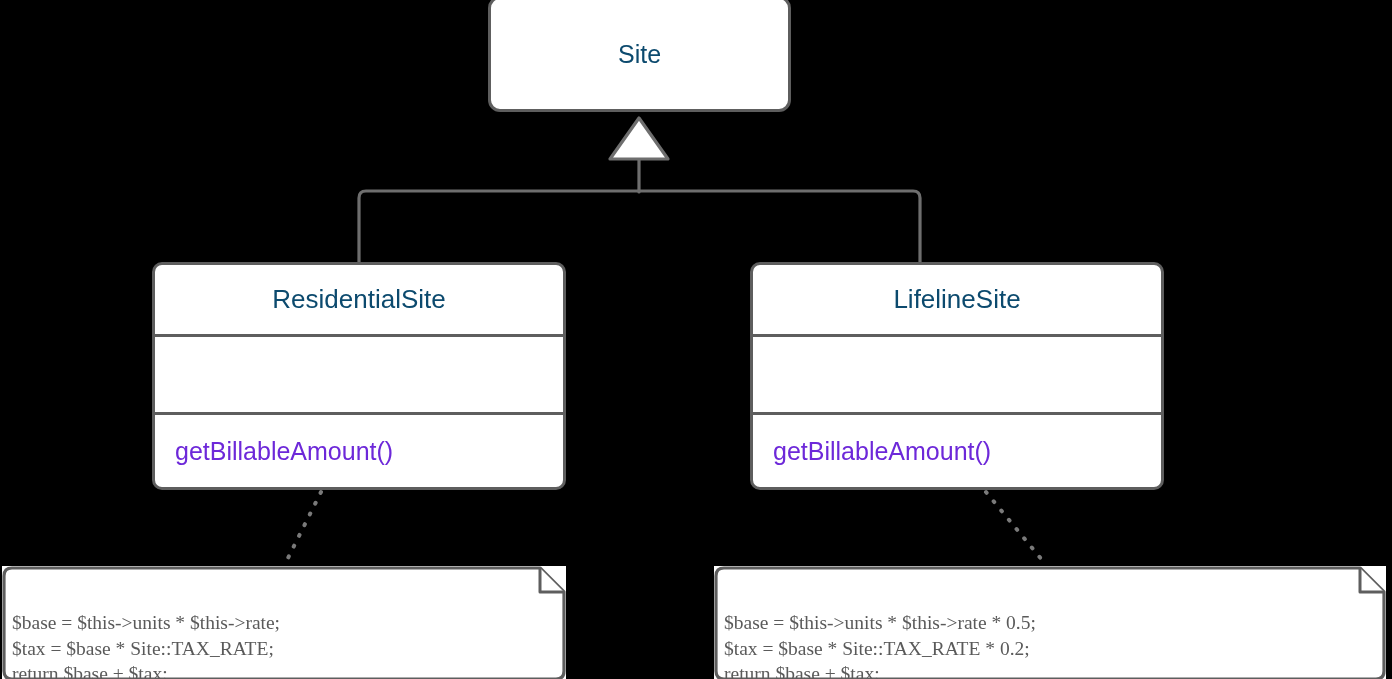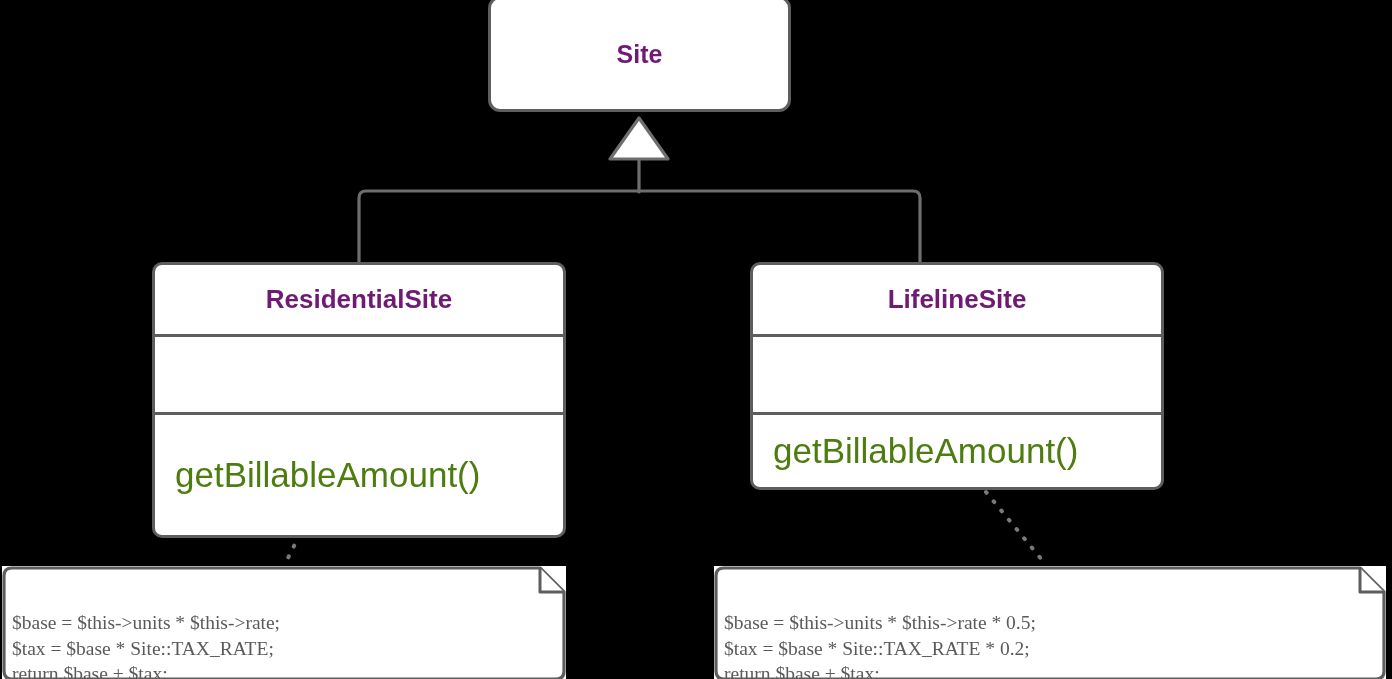--- a/index.html
+++ b/index.html
@@ -29,42 +29,42 @@
     position: absolute;
     background: #ffffff;
     border: 3px solid #5e5e5e;
     border-radius: 10px;
     box-sizing: border-box;
     display: flex;
     flex-direction: column;
     overflow: hidden;
   }
   .uml-title {
-    font-weight: bold;
-    color: #701a75;
+    font-weight: normal;
+    color: #0c4a6e;
     text-align: center;
     display: flex;
     align-items: center;
     justify-content: center;
     box-sizing: border-box;
   }
   .uml-attrs {
     border-top: 3px solid #5e5e5e;
     box-sizing: border-box;
   }
   .uml-ops {
     border-top: 3px solid #5e5e5e;
     box-sizing: border-box;
     display: flex;
     align-items: center;
     padding-left: 20px;
   }
   .uml-op-item {
-    color: #4d7c0f;
-    font-size: 35px;
+    color: #6d28d9;
+    font-size: 25px;
     white-space: nowrap;
   }
 
   
   #box-site {
     left: 488px;
     top: -4px;
     width: 303px;
     height: 116px;
     border-radius: 12px;
@@ -72,21 +72,21 @@
   #box-site .uml-title {
     flex: 1;
     font-size: 25px;
   }
 
   
   #box-residential {
     left: 152px;
     top: 262px;
     width: 414px;
-    height: 276px;
+    height: 228px;
   }
   #box-lifeline {
     left: 750px;
     top: 262px;
     width: 414px;
     height: 228px;
   }
   .sub-title {
     height: 69px;
     font-size: 26px;

